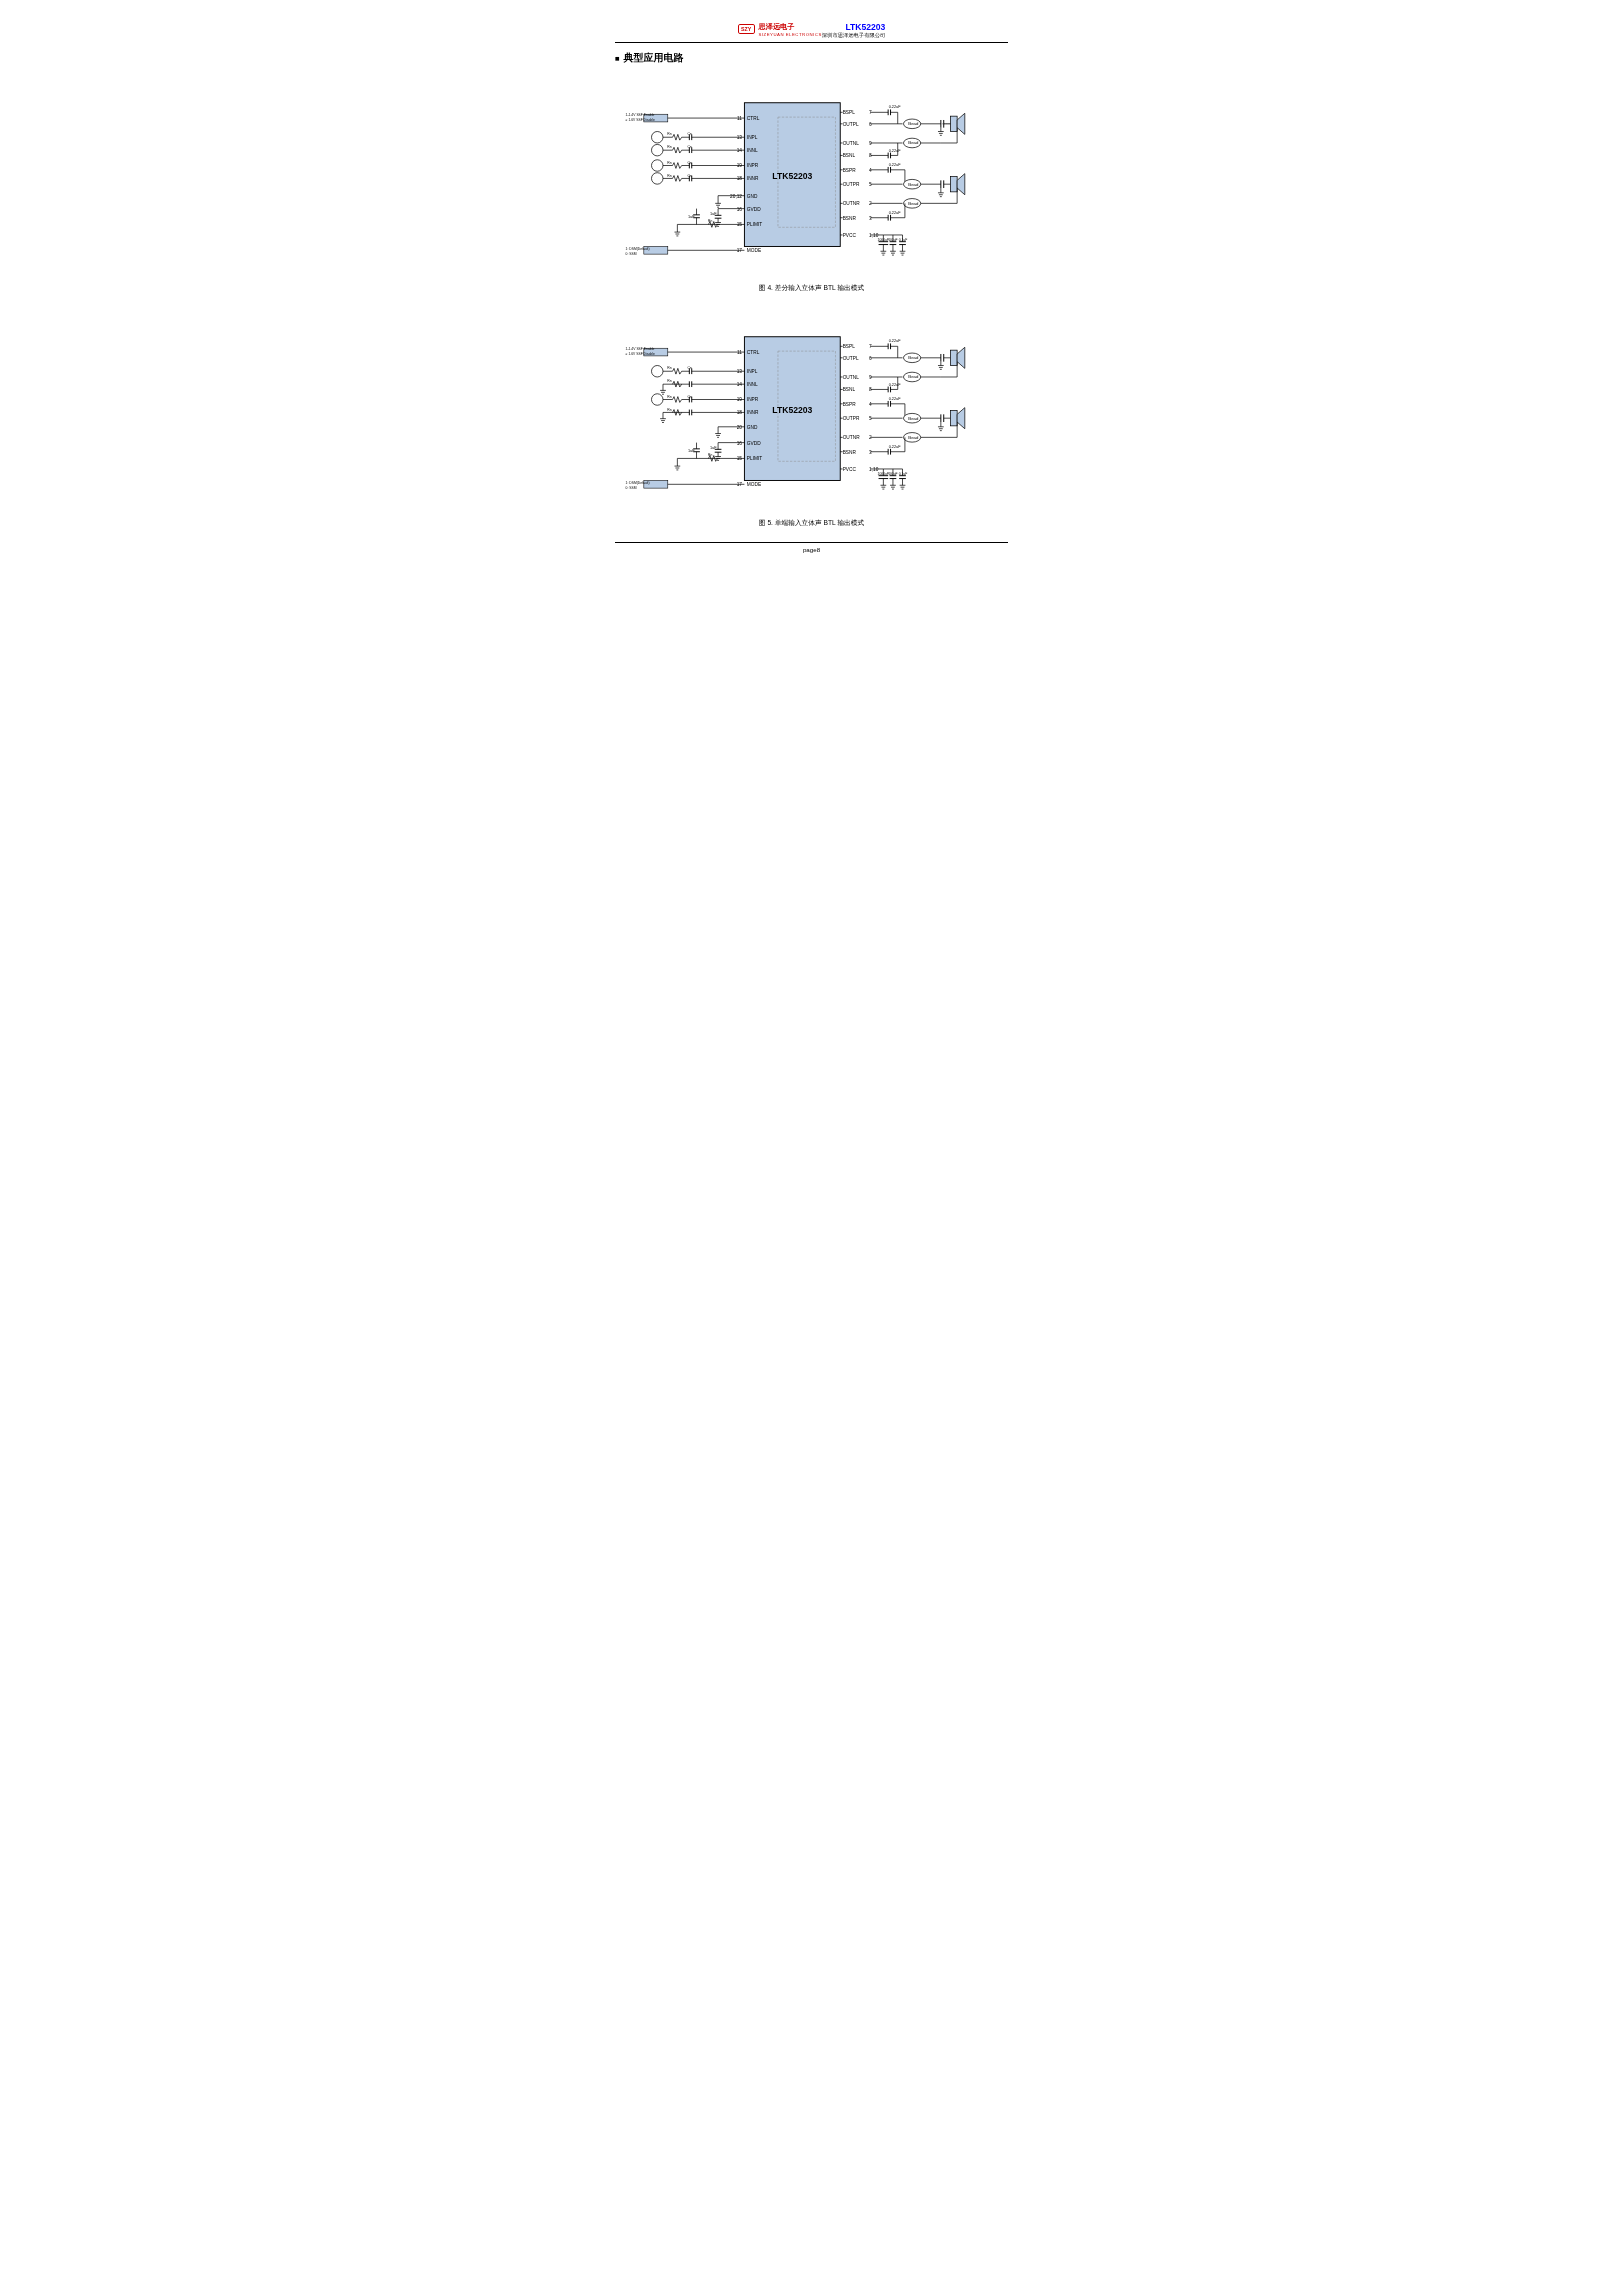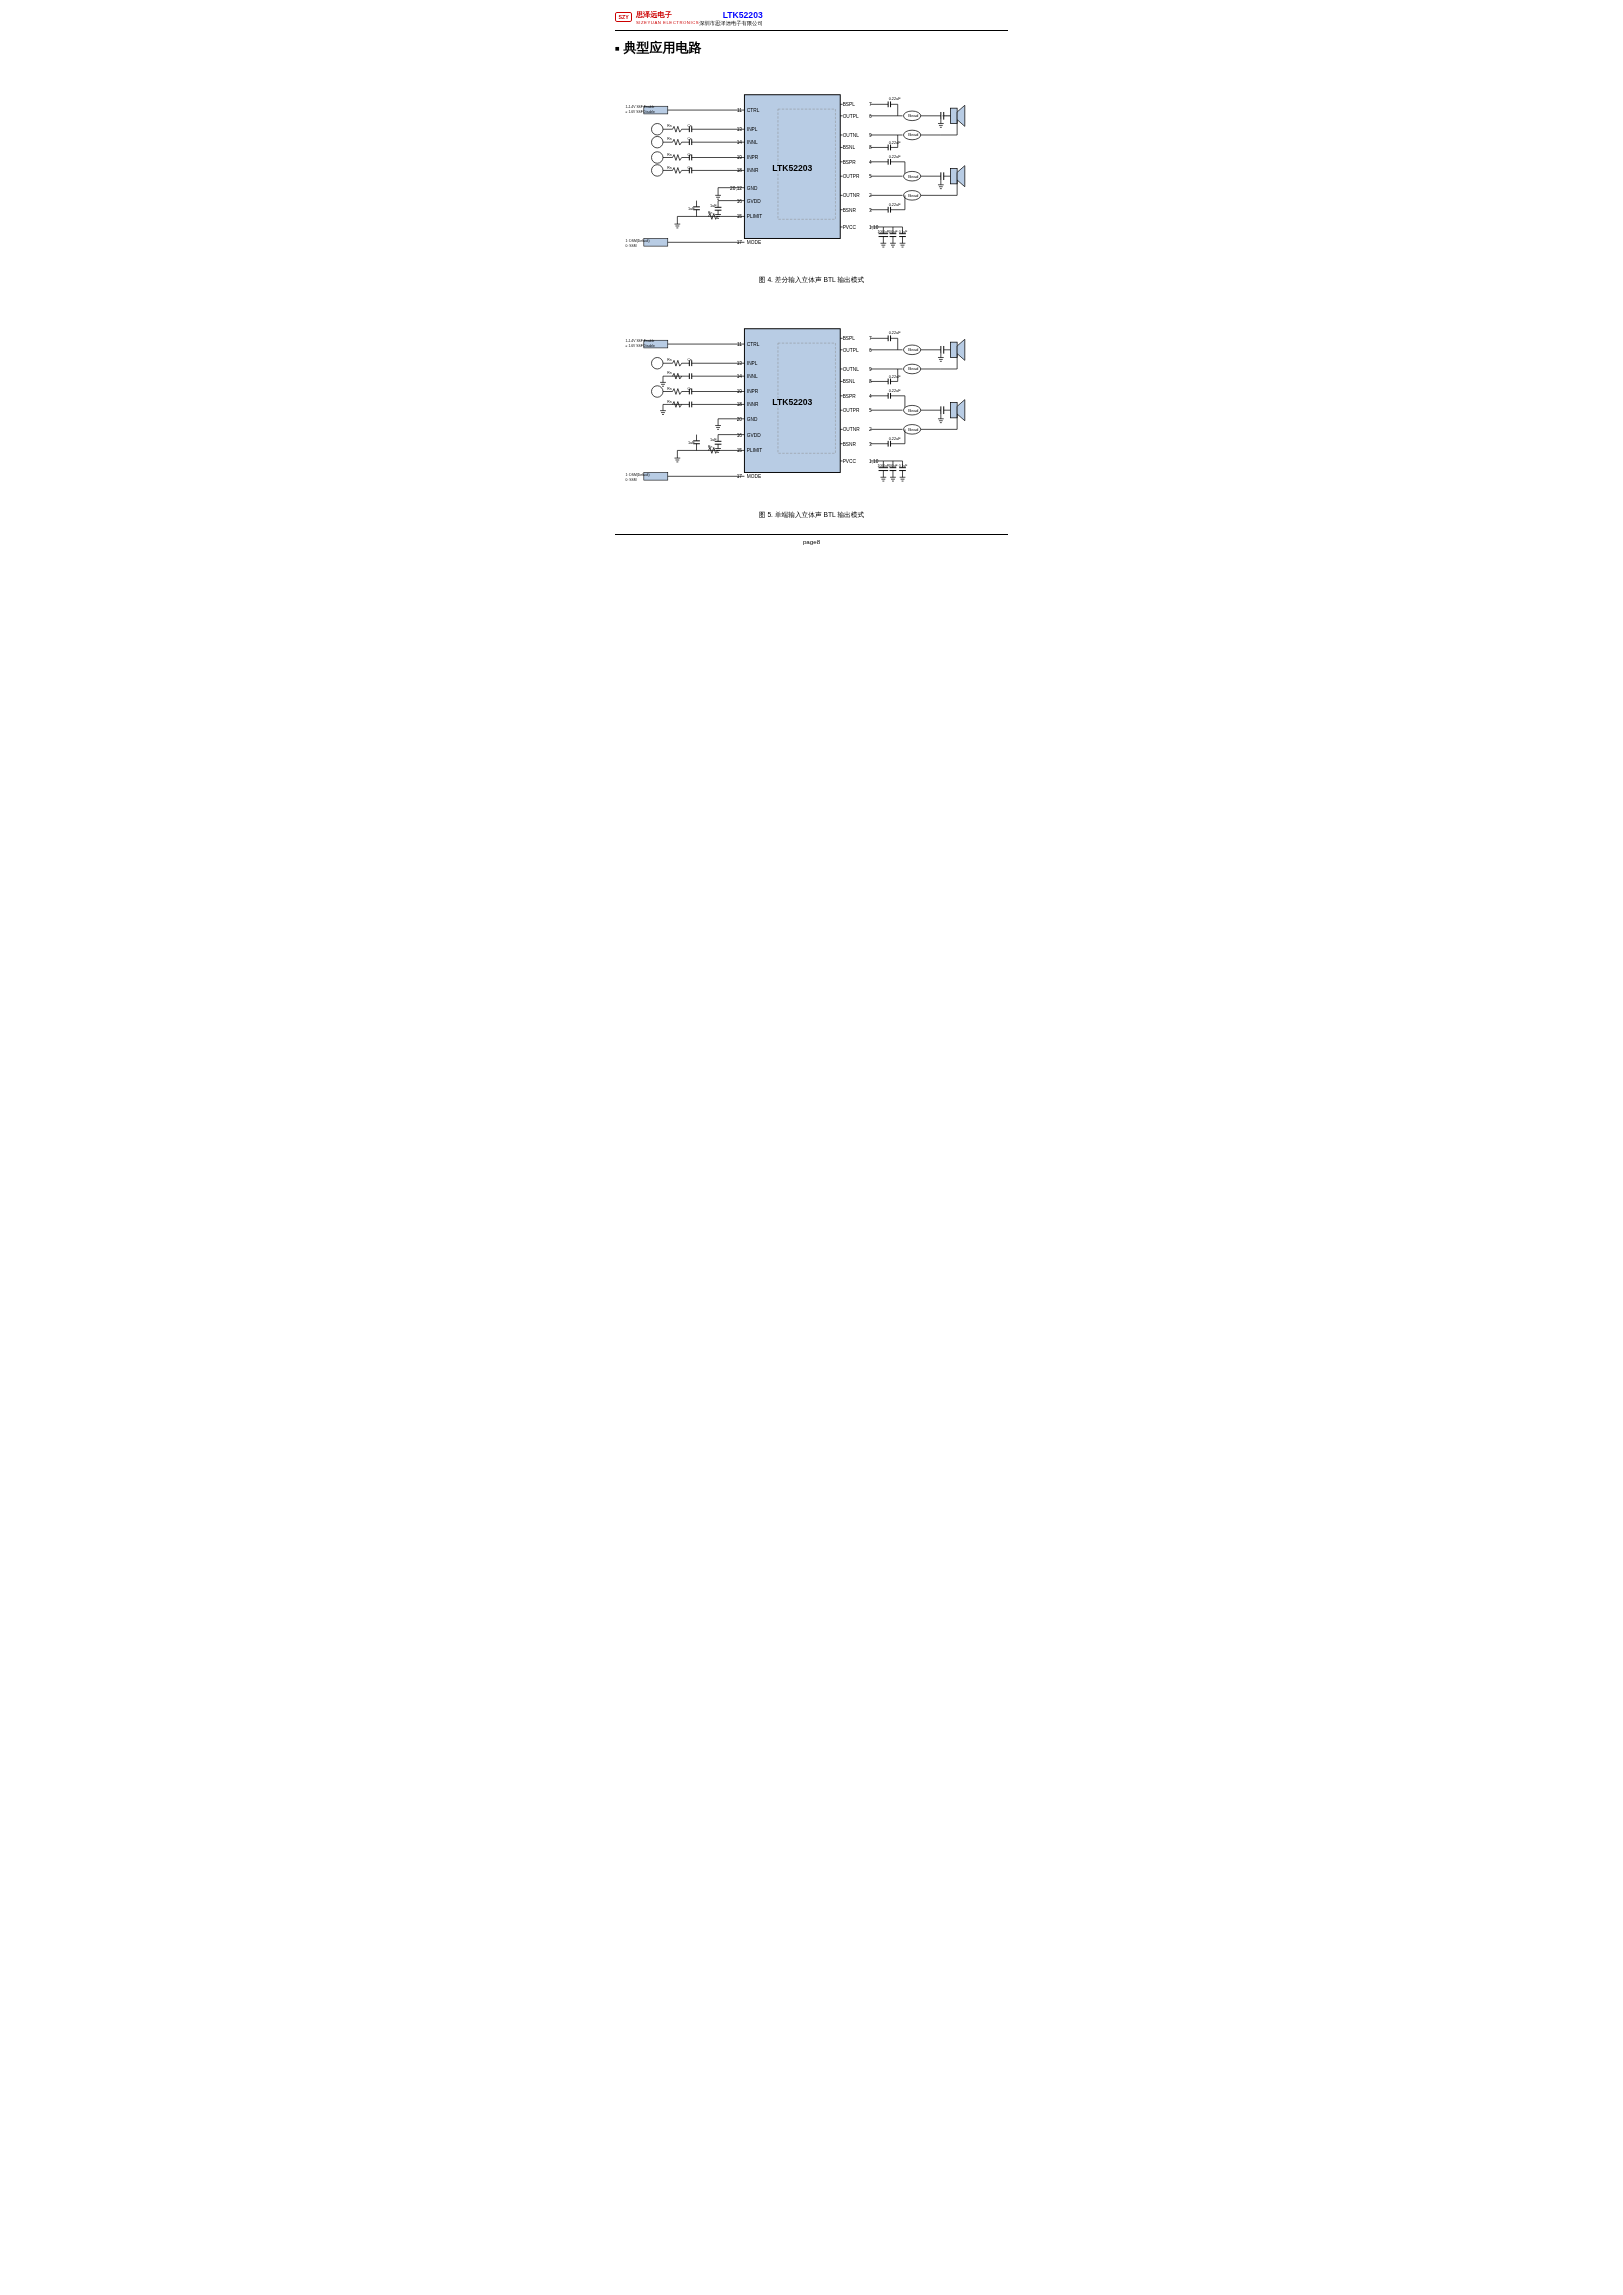--- a/index.html
+++ b/index.html
@@ -6,25 +6,26 @@
     body {
       background: #fff;
       font-family: Arial, sans-serif;
       width: 431px;
       margin: 0 auto;
       padding: 9.6px 19px;
       color: #000;
     }
     .header {
       display: flex;
-      justify-content: flex-start;
+      justify-content: center;
       align-items: flex-start;
       border-bottom: 1px solid #000;
       padding-bottom: 3.8px;
       margin-bottom: 7.7px;
+      margin-top: 12px;
     }
     .logo-area {
       display: flex;
       align-items: center;
       gap: 3.8px;
     }
     .logo-box {
       border: 1px solid #c00;
       border-radius: 1.9px;
       padding: 1px 2.4px;
@@ -52,21 +53,21 @@
     .header-right .part-num {
       font-size: 8.6px;
       font-weight: bold;
       color: #00f;
     }
     .header-right .company {
       font-size: 5.3px;
       color: #000;
     }
     .section-title {
-      font-size: 13px;
+      font-size: 10px;
       font-weight: bold;
       margin-bottom: 8.6px;
       display: flex;
       align-items: center;
       gap: 3.8px;
     }
     .section-title::before {
       content: '■';
       font-size: 7.7px;
     }

